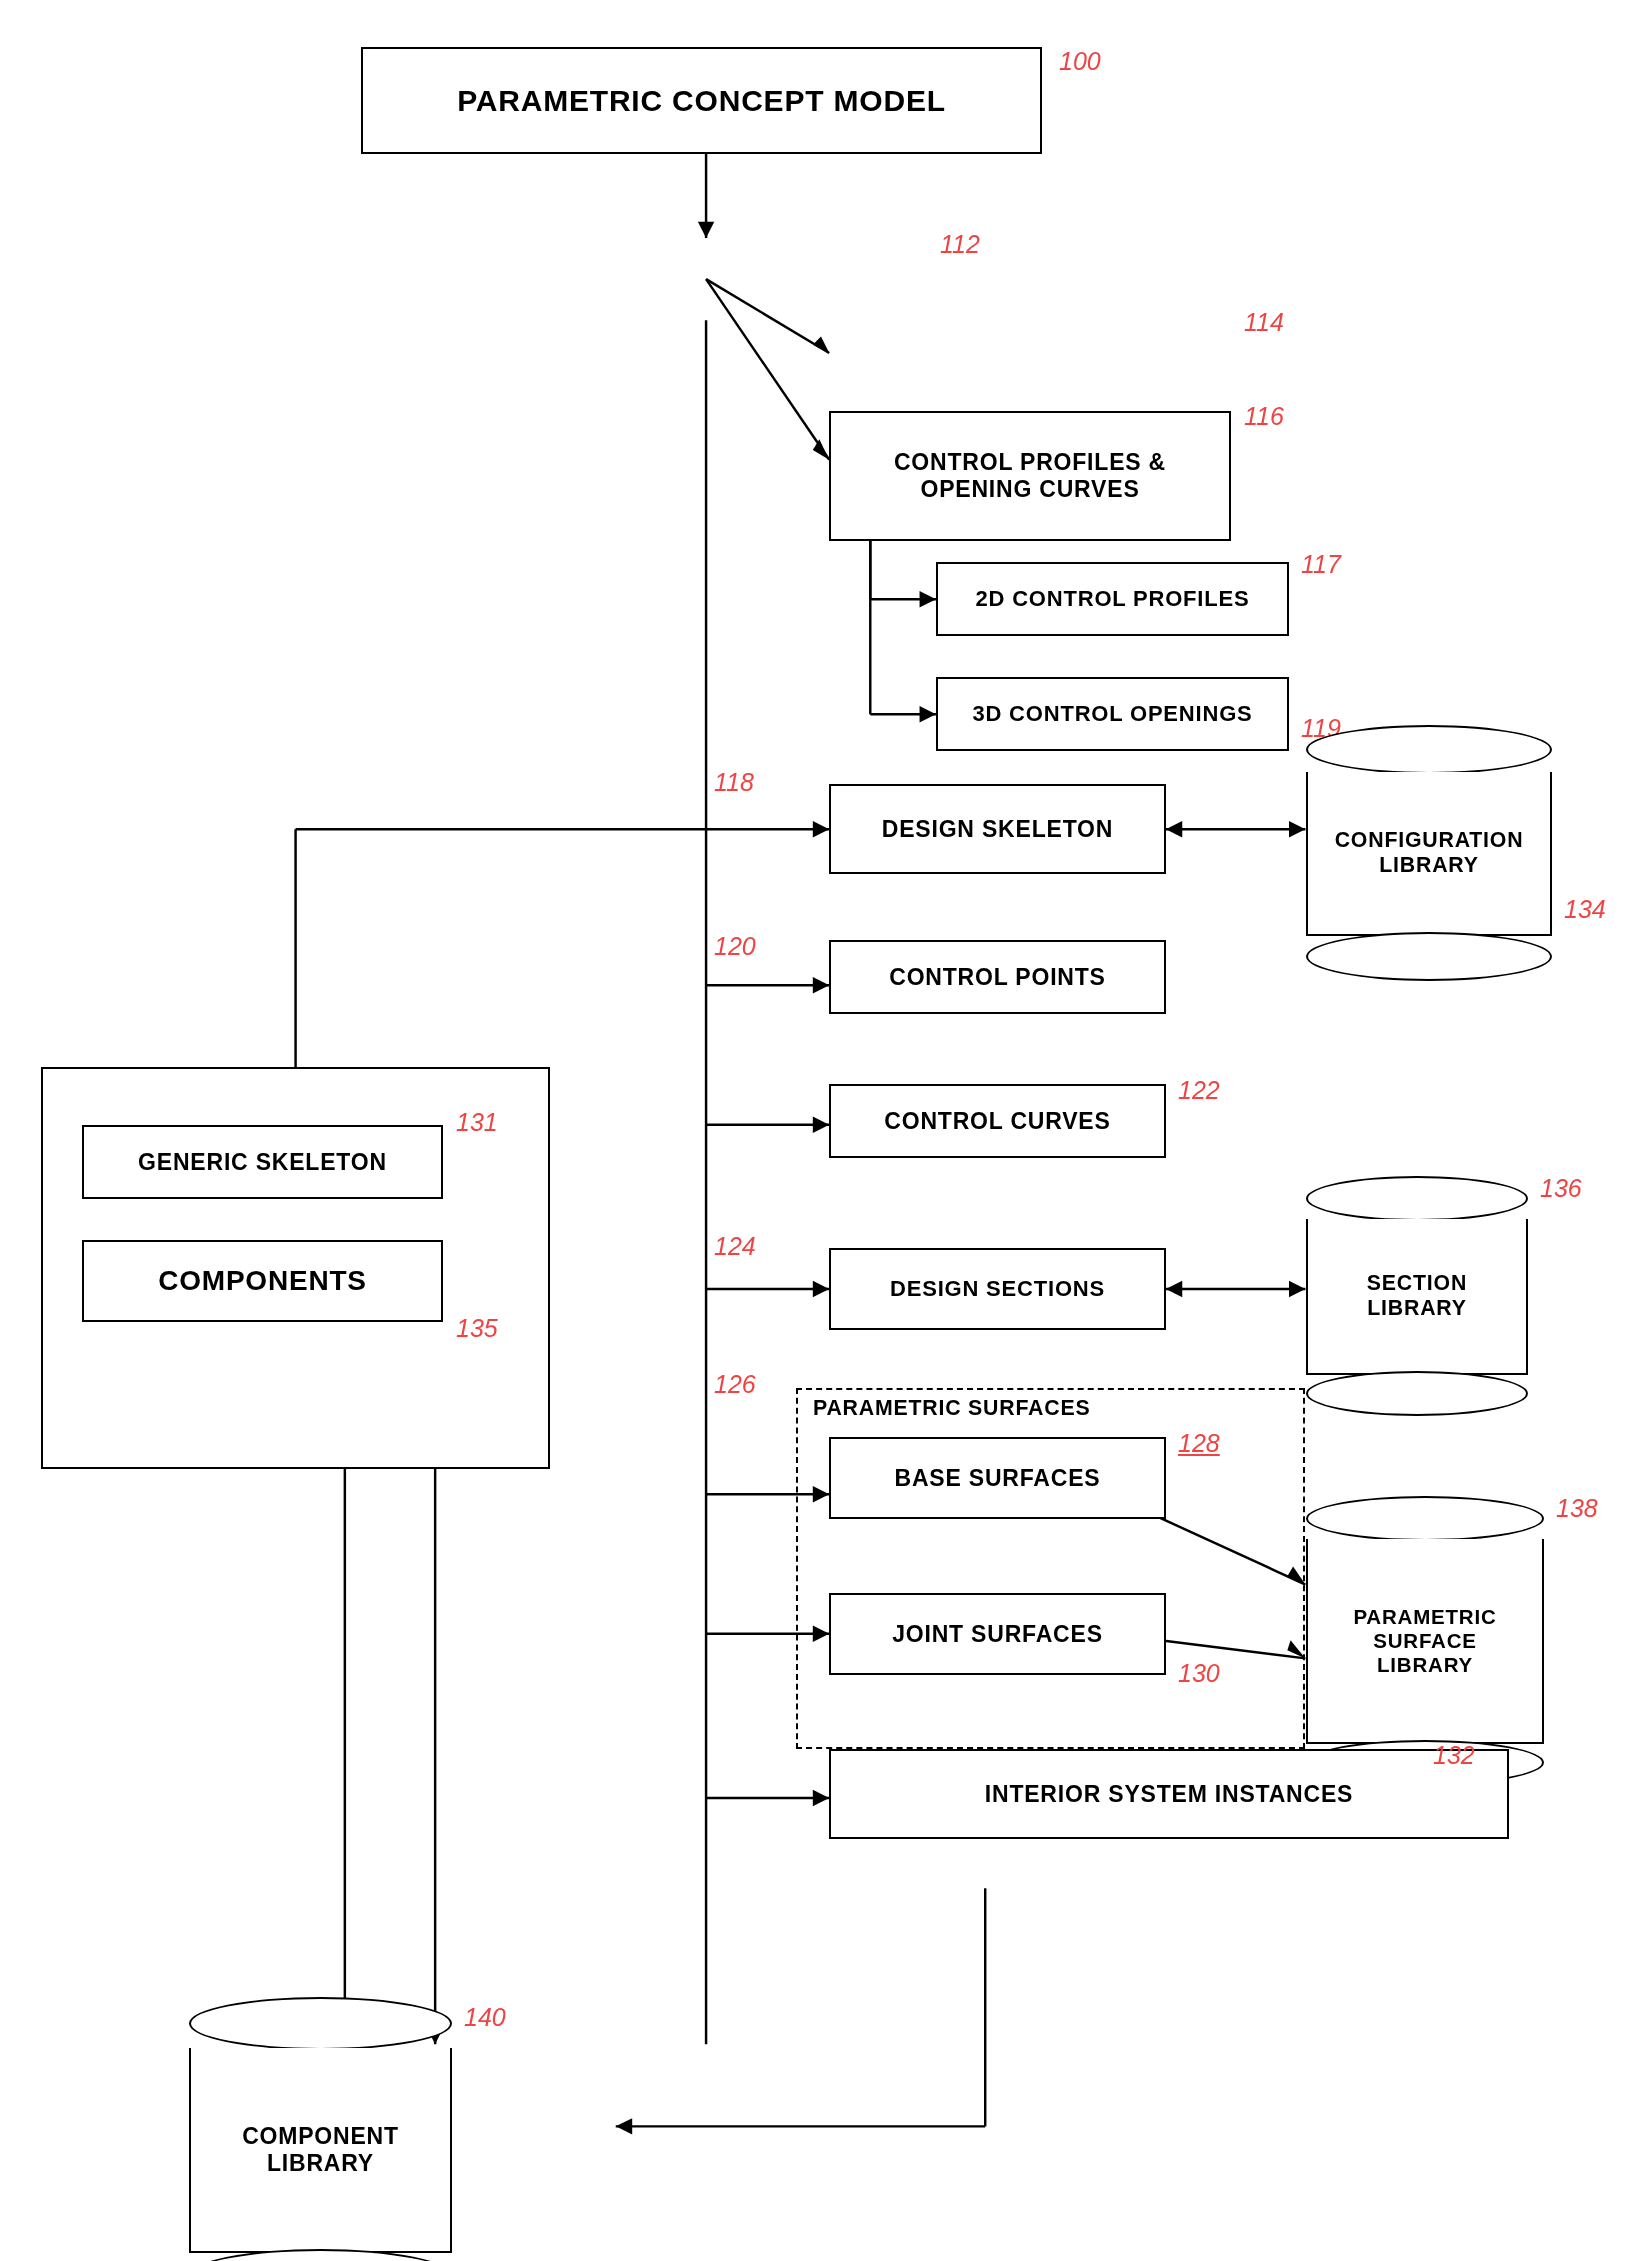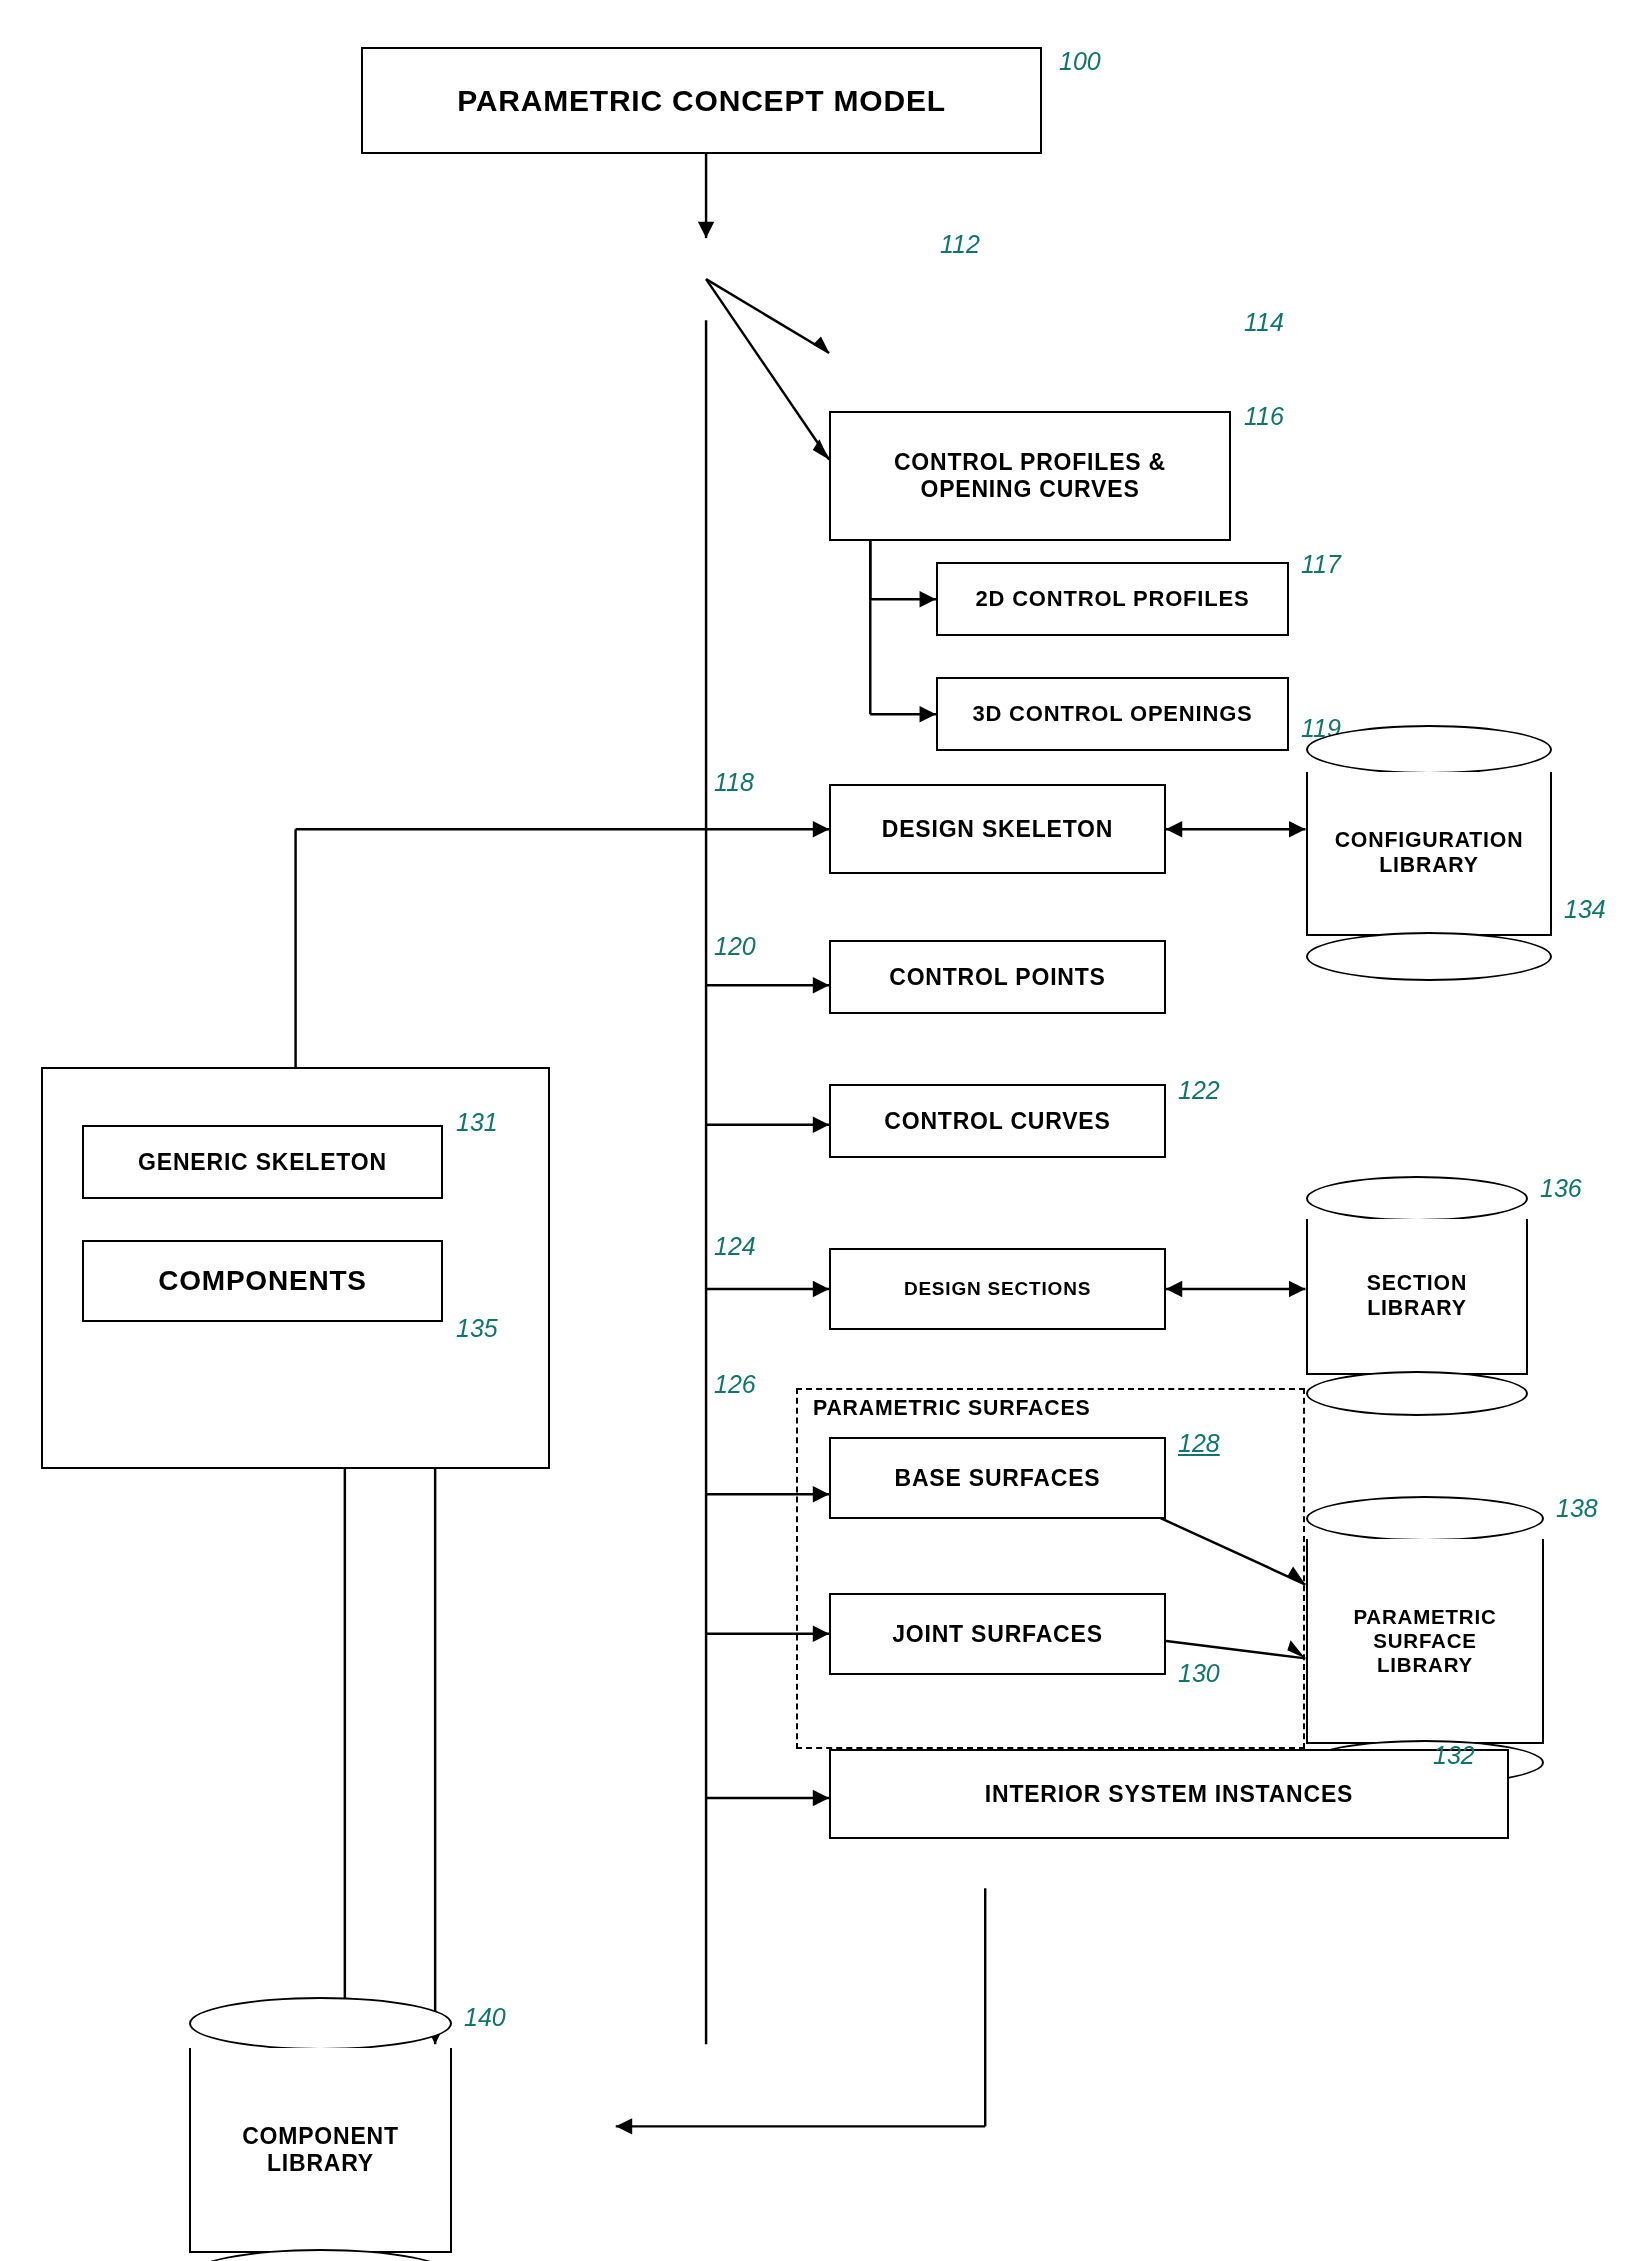--- a/index.html
+++ b/index.html
@@ -72,21 +72,21 @@
       position: relative;
       bottom: 1.6px;
       margin-top: -2.5px;
     }
     
     .label {
       position: absolute;
       font-size: 25px;
       font-style: italic;
       font-weight: normal;
-      color: #0f766e;
+      color: #ef4444;
     }
     
     .lines-svg {
       position: absolute;
       top: 0;
       left: 0;
       width: 1633px;
       height: 2261px;
       pointer-events: none;
     }
@@ -229,21 +229,21 @@
   <div class="box" style="left:829px; top:940px; width:337px; height:74px; font-size:23px;">
     <span>CONTROL POINTS</span>
   </div>
   <div class="label" style="left:714px; top:932px;">120</div>
 
   <div class="box" style="left:829px; top:1084px; width:337px; height:74px; font-size:23px;">
     <span>CONTROL CURVES</span>
   </div>
   <div class="label" style="left:1178px; top:1076px;">122</div>
 
-  <div class="box" style="left:829px; top:1248px; width:337px; height:82px; font-size:19px;text-align:center;">
+  <div class="box" style="left:829px; top:1248px; width:337px; height:82px; font-size:22px;text-align:center;">
     <span>DESIGN SECTIONS</span>
   </div>
   <div class="label" style="left:714px; top:1232px;">124</div>
 
   <div class="cylinder" style="left:1306px; top:1174px; width:222px;">
     <div class="cylinder-top" style="width:222px; height:45px;"></div>
     <div class="cylinder-body" style="width:222px; height:156px; font-size:21.3px;">
       <span style="white-space:pre-line;">SECTION
 LIBRARY</span>
     </div>

